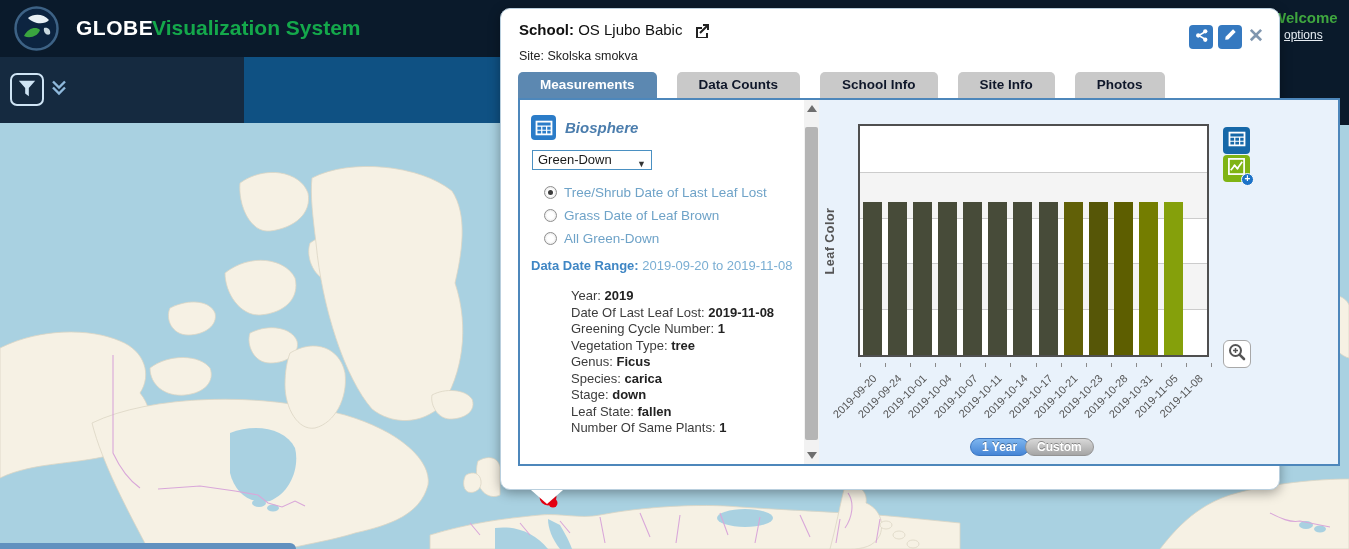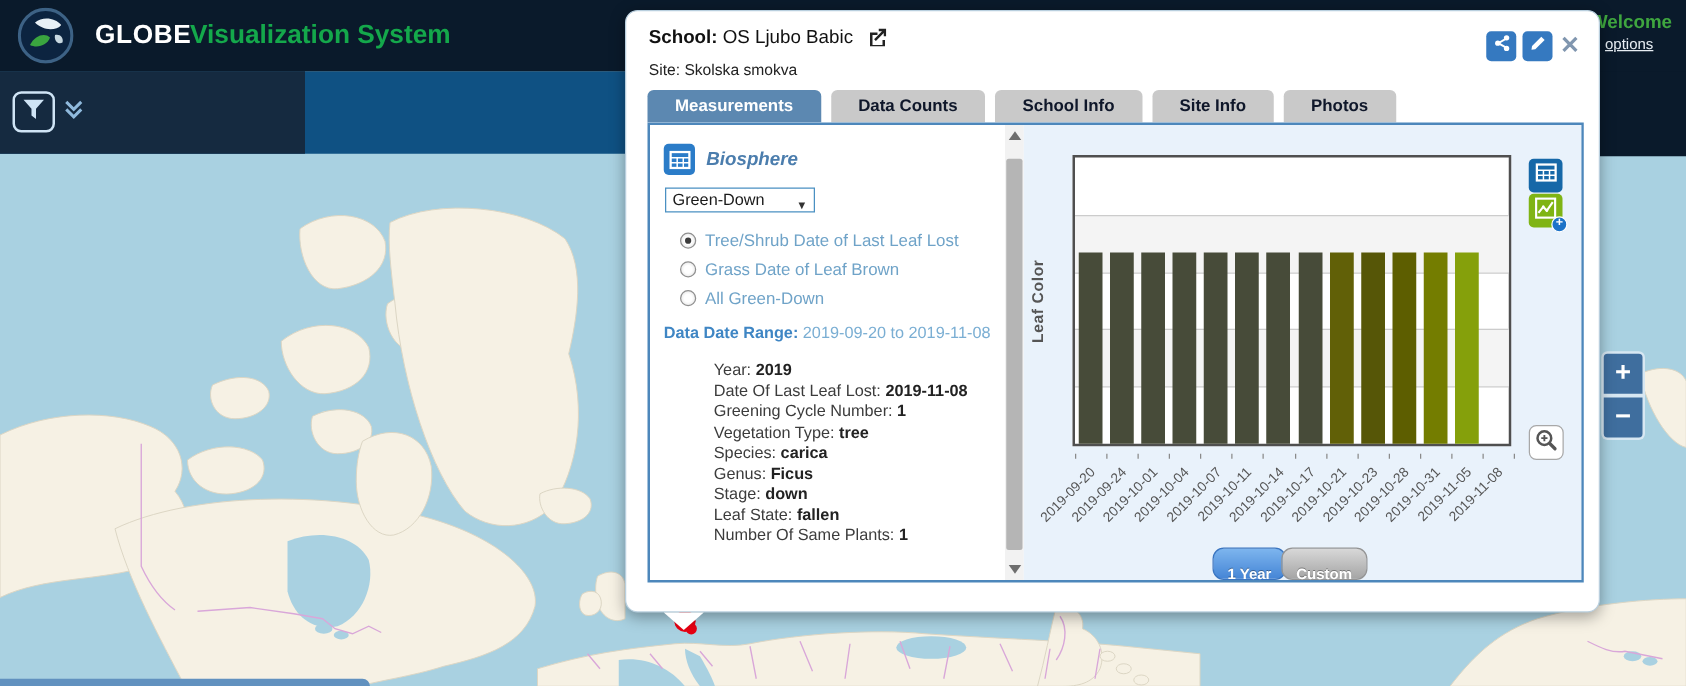--- a/index.html
+++ b/index.html
@@ -40,25 +40,25 @@
   .p-school { position:absolute; left:18px; top:12px; font-size:15px; color:#111; }
   .p-school .blab { font-weight:bold; }
   .extlink { display:inline-block; vertical-align:-3px; margin-left:6px; cursor:pointer; }
   .p-site { position:absolute; left:18px; top:40px; font-size:12.5px; color:#222; }
   .p-site .blab { font-weight:normal; }
   .icon-sq { position:absolute; top:16px; width:24px; height:24px; background:#3579c0; border-radius:4px; display:flex; align-items:center; justify-content:center; cursor:pointer; }
   .icon-share { left:688px; }
   .icon-edit { left:717px; }
   .icon-close { position:absolute; left:747px; top:15px; font-size:19px; font-weight:bold; color:#8096af; cursor:pointer; }
 
-  .tabbar { position:absolute; left:17px; top:63px; height:42px; display:flex; gap:8px; }
+  .tabbar { position:absolute; left:17px; top:63px; height:42px; display:flex; gap:20px; }
   .tab { height:26px; padding:0 22px; background:#c9c9c9; color:#0f172a; font-size:13.5px; font-weight:bold; line-height:26px; border-radius:5px 5px 0 0; cursor:pointer; white-space:nowrap; }
   .tab.active { background:#5c88b1; color:#ffffff; }
 
-  .contentbox { position:absolute; left:17px; top:89px; width:749px; height:368px; border:2px solid #4d87bb; display:flex; background:#ffffff; }
+  .contentbox { position:absolute; left:17px; top:89px; width:822px; height:368px; border:2px solid #4d87bb; display:flex; background:#ffffff; }
   .leftpanel { position:relative; width:284px; height:364px; background:#ffffff; overflow:hidden; }
   .vscroll { position:relative; width:15px; height:364px; background:#f2f2f2; }
   .vs-up, .vs-dn { position:absolute; left:3px; width:0; height:0; cursor:pointer; }
   .vs-up { top:5px; border-left:5px solid transparent; border-right:5px solid transparent; border-bottom:7px solid #6e6e6e; }
   .vs-dn { bottom:5px; border-left:5px solid transparent; border-right:5px solid transparent; border-top:7px solid #6e6e6e; }
   .vs-thumb { position:absolute; left:1px; top:27px; width:13px; height:313px; background:#b5b5b5; border-radius:2px; cursor:pointer; }
   .chartpanel { position:relative; flex:1; background:#e9f2fb; }
 
   
   .biorow { position:absolute; left:11px; top:15px; display:flex; align-items:center; gap:9px; }
@@ -78,21 +78,21 @@
 
   
   .plot { position:absolute; left:39px; top:24px; width:351px; height:233px; border:2px solid #4f4f4f; background:#ffffff; }
   .band { position:absolute; left:0; width:100%; background:#f4f4f4; }
   .gline { position:absolute; left:0; width:100%; height:1px; background:#cccccc; }
   .bar { position:absolute; bottom:0; width:19px; }
   .ylabel { position:absolute; left:-30px; top:50%; transform:translate(-50%,-50%) rotate(-90deg); font-size:12.5px; font-weight:bold; color:#555; letter-spacing:.5px; white-space:nowrap; }
   .xlabels { position:absolute; left:41px; top:265px; width:351px; height:70px; }
   .xtick { position:absolute; top:-2px; width:1px; height:4px; background:#8a8a8a; }
   .xlab { position:absolute; top:7px; white-space:nowrap; font-size:11px; color:#555; transform:rotate(-45deg); transform-origin:100% 0; }
-  .rangebtn { position:absolute; top:338px; height:18px; border-radius:9px; color:#ffffff; font-size:12px; font-weight:bold; line-height:16px; padding:12px 11px; cursor:pointer; text-shadow:0 -1px 0 rgba(0,0,0,.35); }
+  .rangebtn { position:absolute; top:338px; height:18px; border-radius:9px; color:#ffffff; font-size:12px; font-weight:bold; line-height:16px; padding:0 11px; cursor:pointer; text-shadow:0 -1px 0 rgba(0,0,0,.35); }
   .btn-1year { left:151px; background:linear-gradient(#7db5ee,#4585d6); border:1px solid #3a75c0; }
   .btn-custom { left:206px; background:linear-gradient(#d8d8d8,#a5a5a5); border:1px solid #949494; }
   .cp-icon { position:absolute; left:404px; width:27px; height:27px; border-radius:4px; display:flex; align-items:center; justify-content:center; cursor:pointer; }
   .cp-table { top:27px; background:#1668a8; }
   .cp-chartadd { top:55px; background:#7fb414; }
   .addbadge { position:absolute; right:-4px; bottom:-4px; width:13px; height:13px; border-radius:50%; background:#1d73c8; border:1.5px solid #ffffff; color:#fff; font-size:10px; font-weight:bold; line-height:10px; text-align:center; }
   .cp-magnify { top:240px; width:28px; height:28px; background:#ffffff; border:1px solid #a8a8a8; border-radius:6px; }
 </style>
 </head>
 <body>
@@ -260,22 +260,22 @@
           </div>
         <div class="daterange">
           <span class="drl">Data Date Range:</span>
           <span class="drv">2019-09-20 to 2019-11-08</span>
         </div>
         <div class="fields" id="fields">
             <div class="fieldline"><span class="flabel">Year: </span><span class="fval">2019</span></div>
             <div class="fieldline"><span class="flabel">Date Of Last Leaf Lost: </span><span class="fval">2019-11-08</span></div>
             <div class="fieldline"><span class="flabel">Greening Cycle Number: </span><span class="fval">1</span></div>
             <div class="fieldline"><span class="flabel">Vegetation Type: </span><span class="fval">tree</span></div>
+            <div class="fieldline"><span class="flabel">Genus: </span><span class="fval">Ficus</span></div>
             <div class="fieldline"><span class="flabel">Species: </span><span class="fval">carica</span></div>
-            <div class="fieldline"><span class="flabel">Genus: </span><span class="fval">Ficus</span></div>
             <div class="fieldline"><span class="flabel">Stage: </span><span class="fval">down</span></div>
             <div class="fieldline"><span class="flabel">Leaf State: </span><span class="fval">fallen</span></div>
             <div class="fieldline"><span class="flabel">Number Of Same Plants: </span><span class="fval">1</span></div>
           </div>
       </div>
 
       <div class="vscroll">
         <div class="vs-up"></div>
         <div class="vs-thumb"></div>
         <div class="vs-dn"></div>

